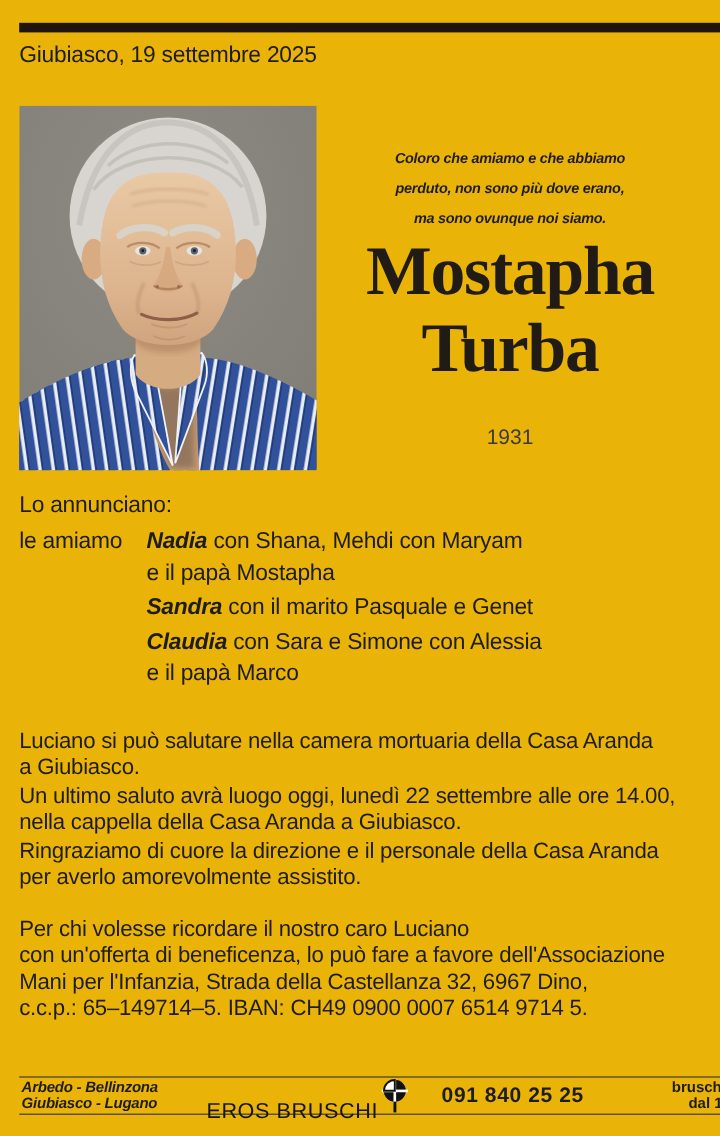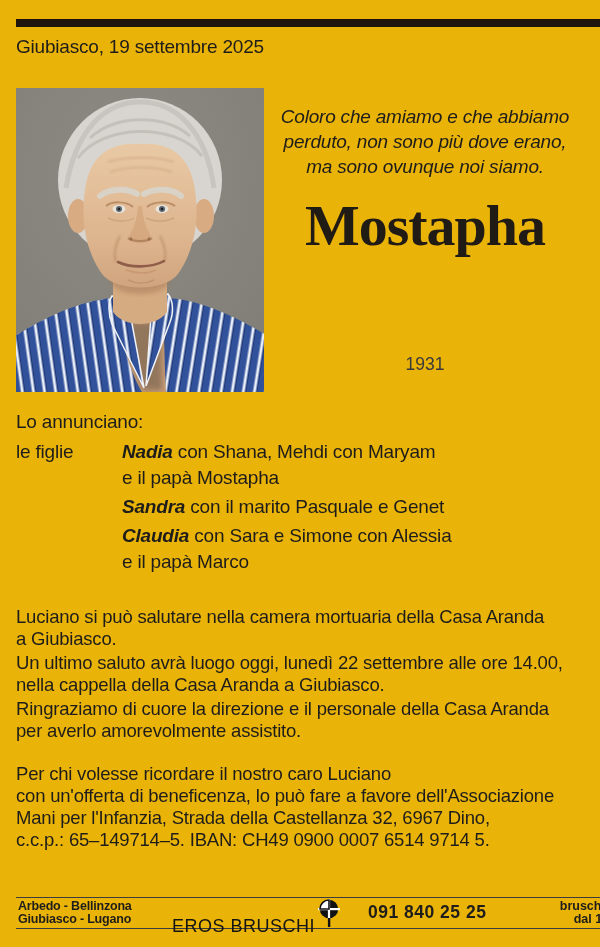--- a/index.html
+++ b/index.html
@@ -5,40 +5,40 @@
   html,body{margin:0;padding:0;background:#ffffff;}
   .page{
     position:relative;width:600px;height:947px;background:#eab308;overflow:hidden;
     font-family:"Liberation Sans","DejaVu Sans",sans-serif;color:#1e1d1b;padding-left:41px;
   }
   .top-bar{position:absolute;left:16px;right:16px;top:19px;height:8px;background:#1f150e;}
   .date-line{position:absolute;left:16px;top:36px;font-size:19px;letter-spacing:-0.2px;white-space:nowrap;}
   .photo{position:absolute;left:16px;top:88px;width:248px;height:304px;overflow:hidden;}
   .photo svg{display:block;}
   .right-col{position:absolute;left:264px;top:0;width:322px;text-align:center;}
-  .quote{position:absolute;top:104px;left:0;width:100%;font-style:italic;font-weight:normal;
-         font-size:19px;line-height:25px;letter-spacing:-0.2px;white-space:nowrap;}
+  .quote{position:absolute;top:120px;left:0;width:100%;font-style:italic;font-weight:bold;
+         font-size:12px;line-height:25px;letter-spacing:-0.2px;white-space:nowrap;}
   .name{position:absolute;top:194px;left:0;width:100%;
         font-family:"Liberation Serif","DejaVu Serif",serif;font-weight:bold;
         font-size:58px;line-height:64px;color:#211b16;letter-spacing:-1px;}
   .year{position:absolute;top:354px;left:0;width:100%;font-size:17.5px;color:#3a3a3a;}
   .announce{position:absolute;left:16px;top:409px;width:568px;font-size:19px;letter-spacing:-0.2px;}
   .announce-intro{line-height:26px;margin-bottom:4px;}
   .family-grid{display:flex;}
   .relation{width:106px;flex:0 0 106px;line-height:26px;}
   .family-list{flex:1;}
   .family-row{margin-bottom:3px;}
   .family-row div{line-height:26px;white-space:nowrap;}
   .fam-name{font-weight:bold;font-style:italic;}
   .body-text{position:absolute;left:16px;top:604px;width:568px;font-size:18.5px;letter-spacing:-0.2px;}
   .body-text p{margin:0 0 2px 0;}
   .para-offering{margin-top:21px !important;}
   .footer{position:absolute;left:16px;right:16px;top:897px;height:30px;
           border-top:1px solid #3c3c3c;border-bottom:1px solid #3c3c3c;}
-  .footer-locations{position:absolute;left:2px;top:2px;font-size:12.5px;font-weight:bold;line-height:13px;letter-spacing:-0.2px;}
+  .footer-locations{position:absolute;left:2px;top:2px;font-size:12.5px;font-weight:bold;line-height:13px;letter-spacing:-0.2px;font-style:italic;}
   .footer-brand{position:absolute;left:156px;top:18px;font-size:18px;letter-spacing:0.5px;color:#141414;white-space:nowrap;}
   .footer-logo{position:absolute;left:302px;top:1px;}
   .footer-phone{position:absolute;left:352px;top:4px;font-size:17.5px;font-weight:bold;letter-spacing:0.5px;white-space:nowrap;}
   .footer-site{position:absolute;right:2px;top:2px;text-align:right;font-size:12.5px;font-weight:bold;line-height:13px;}
 </style>
 </head>
 <body>
 
 <div class="page">
 
@@ -127,28 +127,29 @@
   </div>
 
   <div class="right-col">
     <div class="quote">
       <div>Coloro che amiamo e che abbiamo</div>
       <div>perduto, non sono più dove erano,</div>
       <div>ma sono ovunque noi siamo.</div>
     </div>
     <div class="name">
       <div>Mostapha</div>
+      <div>Turba</div>
     </div>
     <div class="year">1931</div>
   </div>
 
   <div class="announce">
     <div class="announce-intro">Lo annunciano:</div>
     <div class="family-grid">
-      <div class="relation">le figlie</div>
+      <div class="relation">le amiamo</div>
       <div class="family-list">
         <div class="family-row">
           <div><span class="fam-name">Nadia</span><span> con Shana, Mehdi con Maryam</span></div>
           <div>e il papà Mostapha</div>
         </div>
         <div class="family-row">
           <div><span class="fam-name">Sandra</span><span> con il marito Pasquale e Genet</span></div>
         </div>
         <div class="family-row">
           <div><span class="fam-name">Claudia</span><span> con Sara e Simone con Alessia</span></div>

